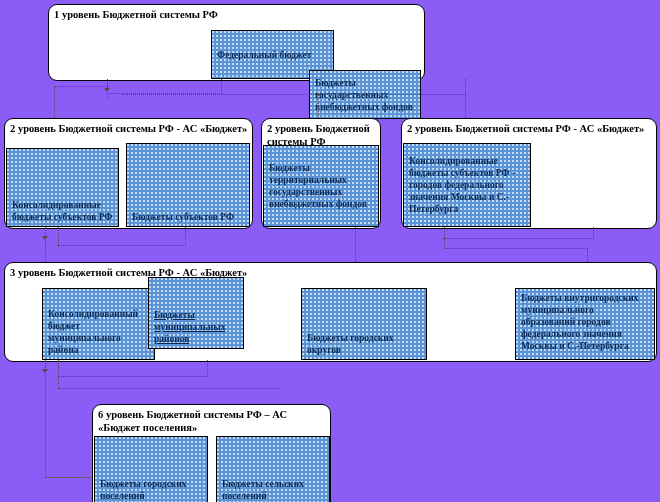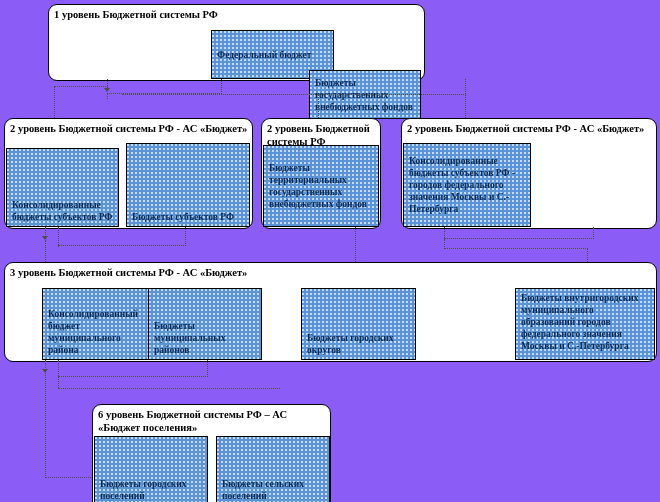--- a/index.html
+++ b/index.html
@@ -165,25 +165,25 @@
   <div class="c-v" style="left:587px; top:248px; height:14px;"></div>
 
   <div class="level-panel" style="left:4px; top:262px; width:653px; height:100px;">
     <div class="level-title">3 уровень Бюджетной системы РФ - АС «Бюджет»</div>
   </div>
 
   <div class="box" style="left:6px; top:288px; width:113px; height:72px;margin-left:36px;">
     <span class="box-label">Консолидированный бюджет муниципального района</span>
   </div>
 
-  <div class="box" style="left:148px; top:288px; width:114px; height:72px;">
+  <div class="box" style="left:148px; top:277px; width:96px; height:72px;text-decoration:underline;">
     <span class="box-label">Бюджеты муниципальных районов</span>
   </div>
 
-  <div class="box" style="left:301px; top:288px; width:115px; height:72px;">
+  <div class="box" style="left:301px; top:288px; width:126px; height:72px;">
     <span class="box-label">Бюджеты городских округов</span>
   </div>
 
   <div class="box top" style="left:515px; top:288px; width:140px; height:72px;">
     <span class="box-label">Бюджеты внутригородских муниципального образований городов федерального значения Москвы и С.-Петербурга</span>
   </div>
 
   <div class="c-v" style="left:45px; top:360px; height:12px;"></div>
   <div class="arrow-down" style="left:42px; top:369px;"></div>
 

